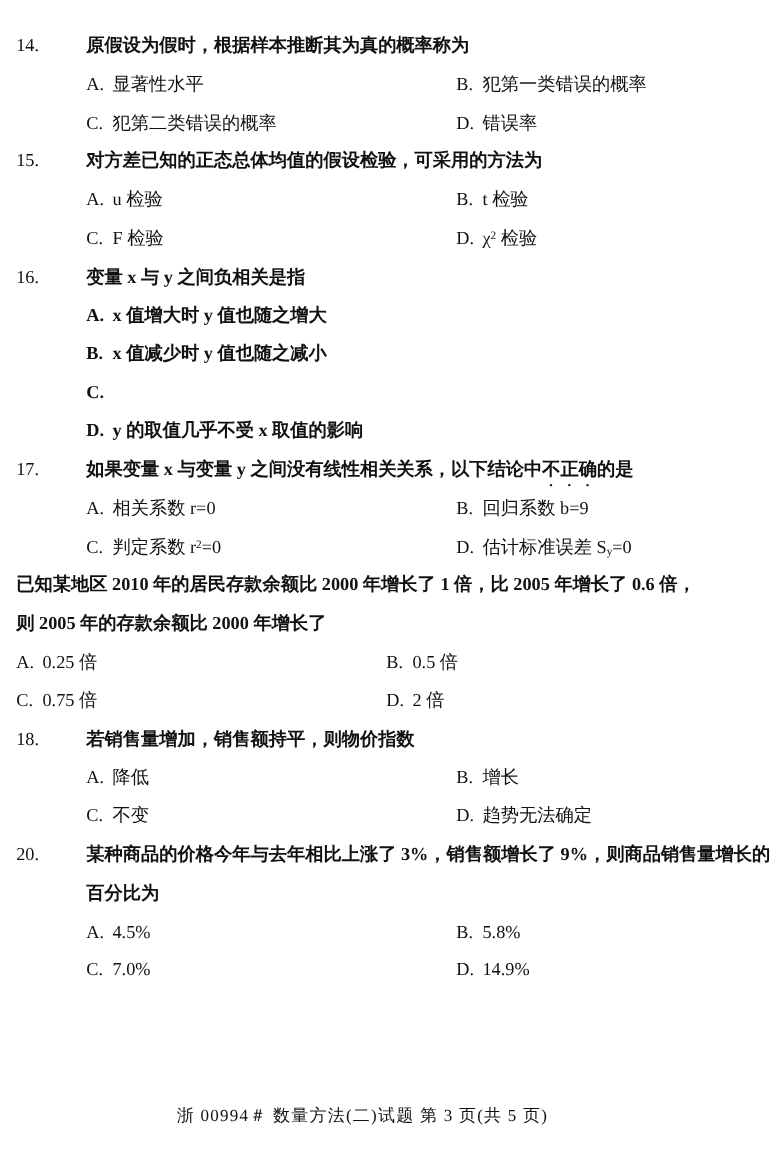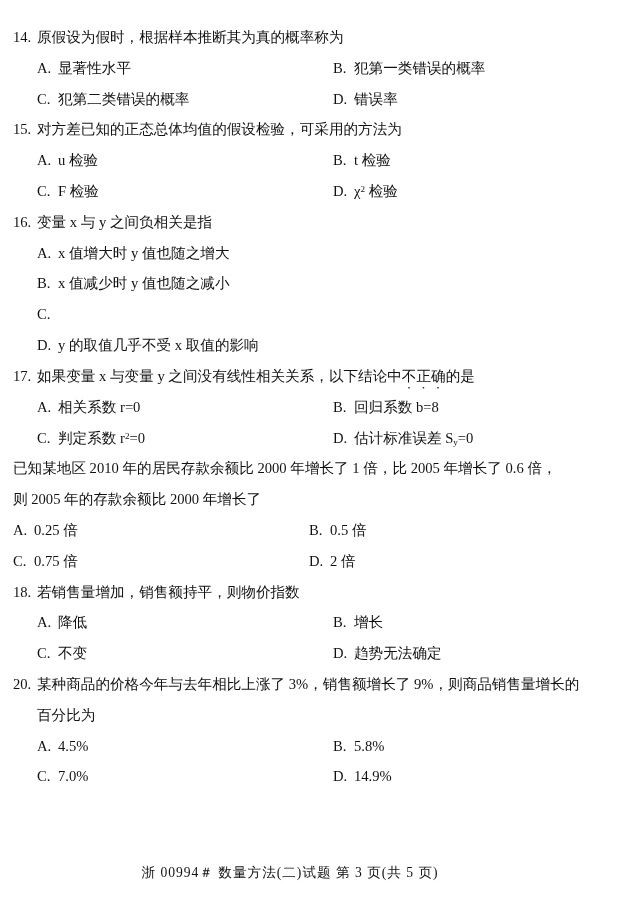--- a/index.html
+++ b/index.html
@@ -6,35 +6,35 @@
   body {
     width:624px; height:924px;
     background:#ffffff;
     color:#111;
     font-family:"Liberation Serif","DejaVu Serif",serif;
     font-size:14.6px;
     position:relative;
     overflow:hidden;
   }
   .paper { padding:22px 30px 0 13px; }
-  .q { display:flex; }
+  .q { display:flex;gap:32px; }
   .qnum { width:24px; flex:none; line-height:30.8px; }
   .qbody { flex:1; min-width:0; }
-  .line { line-height:30.8px; white-space:nowrap; }
+  .line { line-height:30.8px; white-space:nowrap;font-weight:bold; }
   .row2 { display:grid; grid-template-columns:296px auto; line-height:30.8px; }
   .opt { display:flex; white-space:nowrap; }
   .optlabel { width:21px; flex:none; }
   sup { font-size:0.62em; line-height:0; position:relative; top:-0.45em; vertical-align:baseline; }
   sub { font-size:0.62em; line-height:0; position:relative; top:0.3em; vertical-align:baseline; }
   .emph {
     -webkit-text-emphasis:filled dot; -webkit-text-emphasis-position:under right;
     text-emphasis:filled dot; text-emphasis-position:under right;
   }
   .footer {
-    position:absolute; top:864px; left:0; width:580px;
+    position:absolute; top:884px; left:0; width:580px;
     text-align:center; font-size:13.6px; letter-spacing:1px;
   }
 </style>
 </head>
 <body>
 
 <div class="paper">
 
   <div class="q">
     <div class="qnum">14.</div>
@@ -116,21 +116,21 @@
     <div class="qnum">17.</div>
     <div class="qbody">
       <div class="line"><span>如果变量 x 与变量 y 之间没有线性相关关系，以下结论中</span><span class="emph">不正确</span><span>的是</span></div>
       <div class="row2">
         <div class="opt">
             <span class="optlabel">A.</span>
             <span><span>相关系数 r=0</span></span>
           </div>
         <div class="opt">
             <span class="optlabel">B.</span>
-            <span><span>回归系数 b=8</span></span>
+            <span><span>回归系数 b=9</span></span>
           </div>
       </div>
       <div class="row2">
         <div class="opt">
             <span class="optlabel">C.</span>
             <span><span>判定系数 r</span><sup>2</sup><span>=0</span></span>
           </div>
         <div class="opt">
             <span class="optlabel">D.</span>
             <span><span>估计标准误差 S</span><sub>y</sub><span>=0</span></span>

